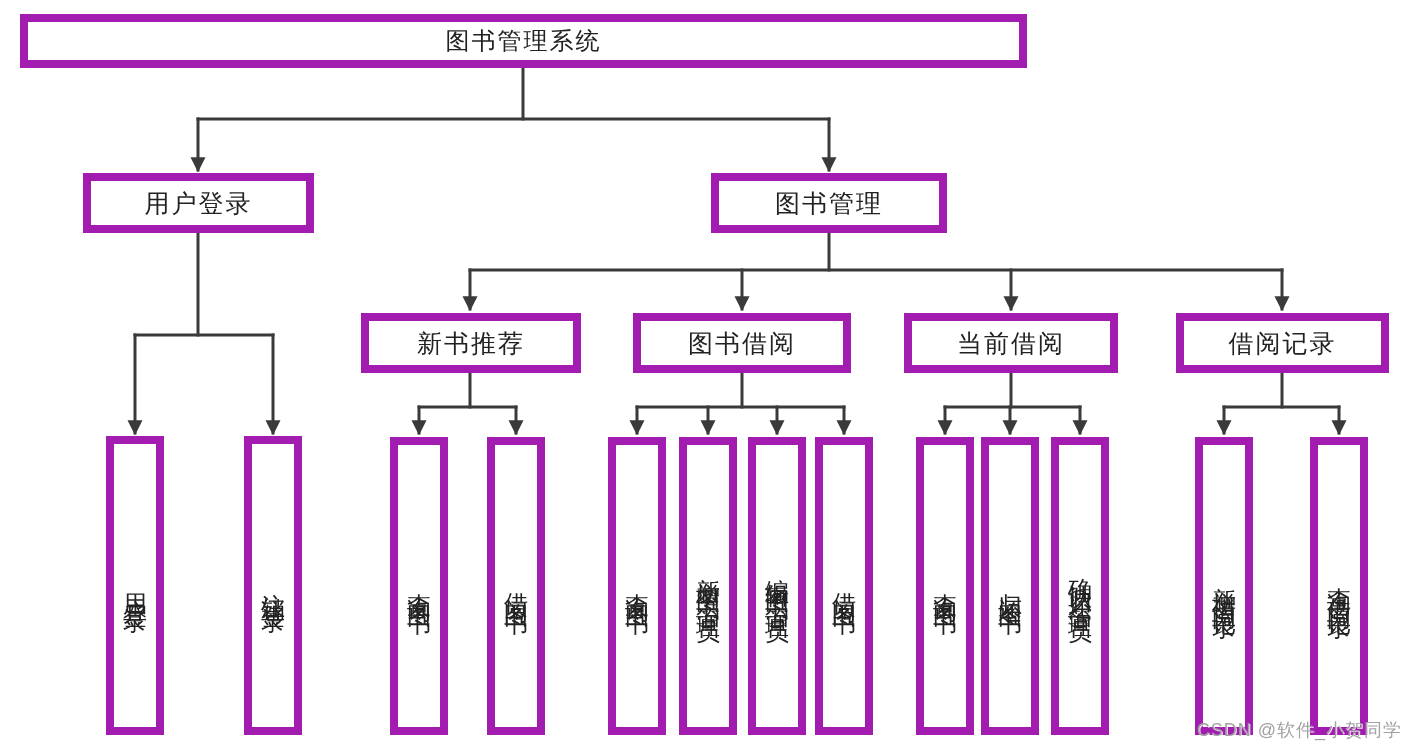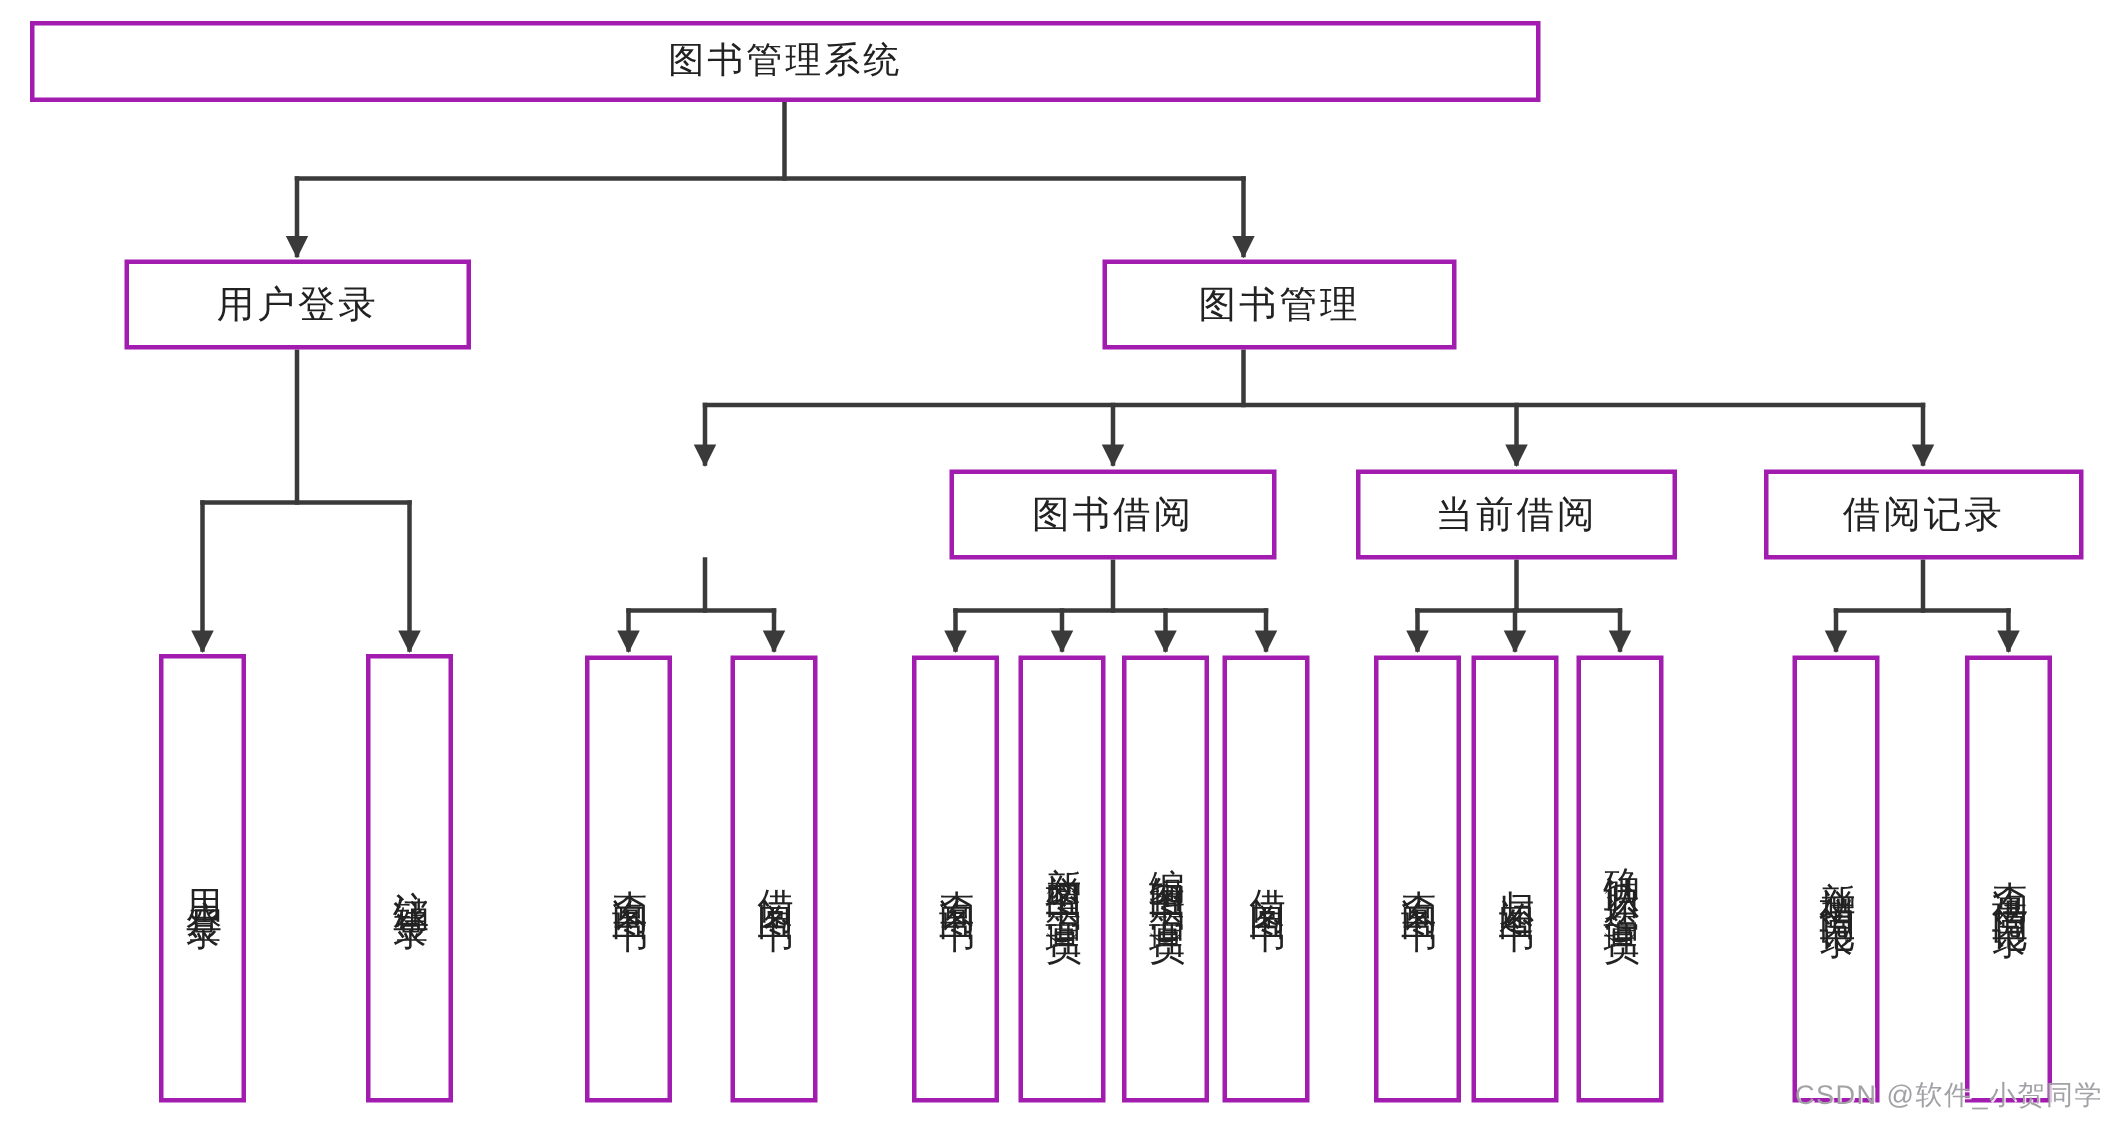--- a/index.html
+++ b/index.html
@@ -12,21 +12,21 @@
     overflow: hidden;
   }
   svg.connectors {
     position: absolute;
     left: 0; top: 0;
     width: 1405px; height: 747px;
   }
   .box {
     position: absolute;
     box-sizing: border-box;
-    border: 3px solid #a21caf;
+    border: 8px solid #a21caf;
     background: #ffffff;
     display: flex;
     align-items: center;
     justify-content: center;
     color: #222222;
     line-height: 1;
   }
   .h-box { font-size: 25px; letter-spacing: 2px; }
   .root-box { font-size: 24px; letter-spacing: 2px; }
   .leaf {
@@ -97,22 +97,23 @@
       <path d="M1282,373 V407"></path>
       <path d="M1224,407 H1339"></path>
       <path d="M1224,407 V433" marker-end="url(#arrow)"></path>
       <path d="M1339,407 V433" marker-end="url(#arrow)"></path>
     </g>
   </svg>
 
   <div class="box root-box" style="left:20px; top:14px; width:1007px; height:54px;">图书管理系统</div>
 
   <div class="box h-box" style="left:83px; top:173px; width:231px; height:60px;">用户登录</div>
-  <div class="box h-box" style="left:711px; top:173px; width:236px; height:60px;margin-left:24px;">图书管理</div>
+  <div class="box h-box" style="left:711px; top:173px; width:236px; height:60px;">图书管理</div>
 
+  <div class="box h-box" style="left:361px; top:313px; width:220px; height:60px;">新书推荐</div>
   <div class="box h-box" style="left:904px; top:313px; width:214px; height:60px;">当前借阅</div>
   <div class="box h-box" style="left:633px; top:313px; width:218px; height:60px;">图书借阅</div>
   <div class="box h-box" style="left:1176px; top:313px; width:213px; height:60px;">借阅记录</div>
 
   <div class="box leaf" style="left:106px; top:436px; width:58px; height:299px;">用户登录</div>
   <div class="box leaf" style="left:244px; top:436px; width:58px; height:299px;">注销登录</div>
 
   <div class="box leaf" style="left:390px; top:437px; width:58px; height:298px;">查询图书</div>
   <div class="box leaf" style="left:487px; top:437px; width:58px; height:298px;">借阅图书</div>
 

